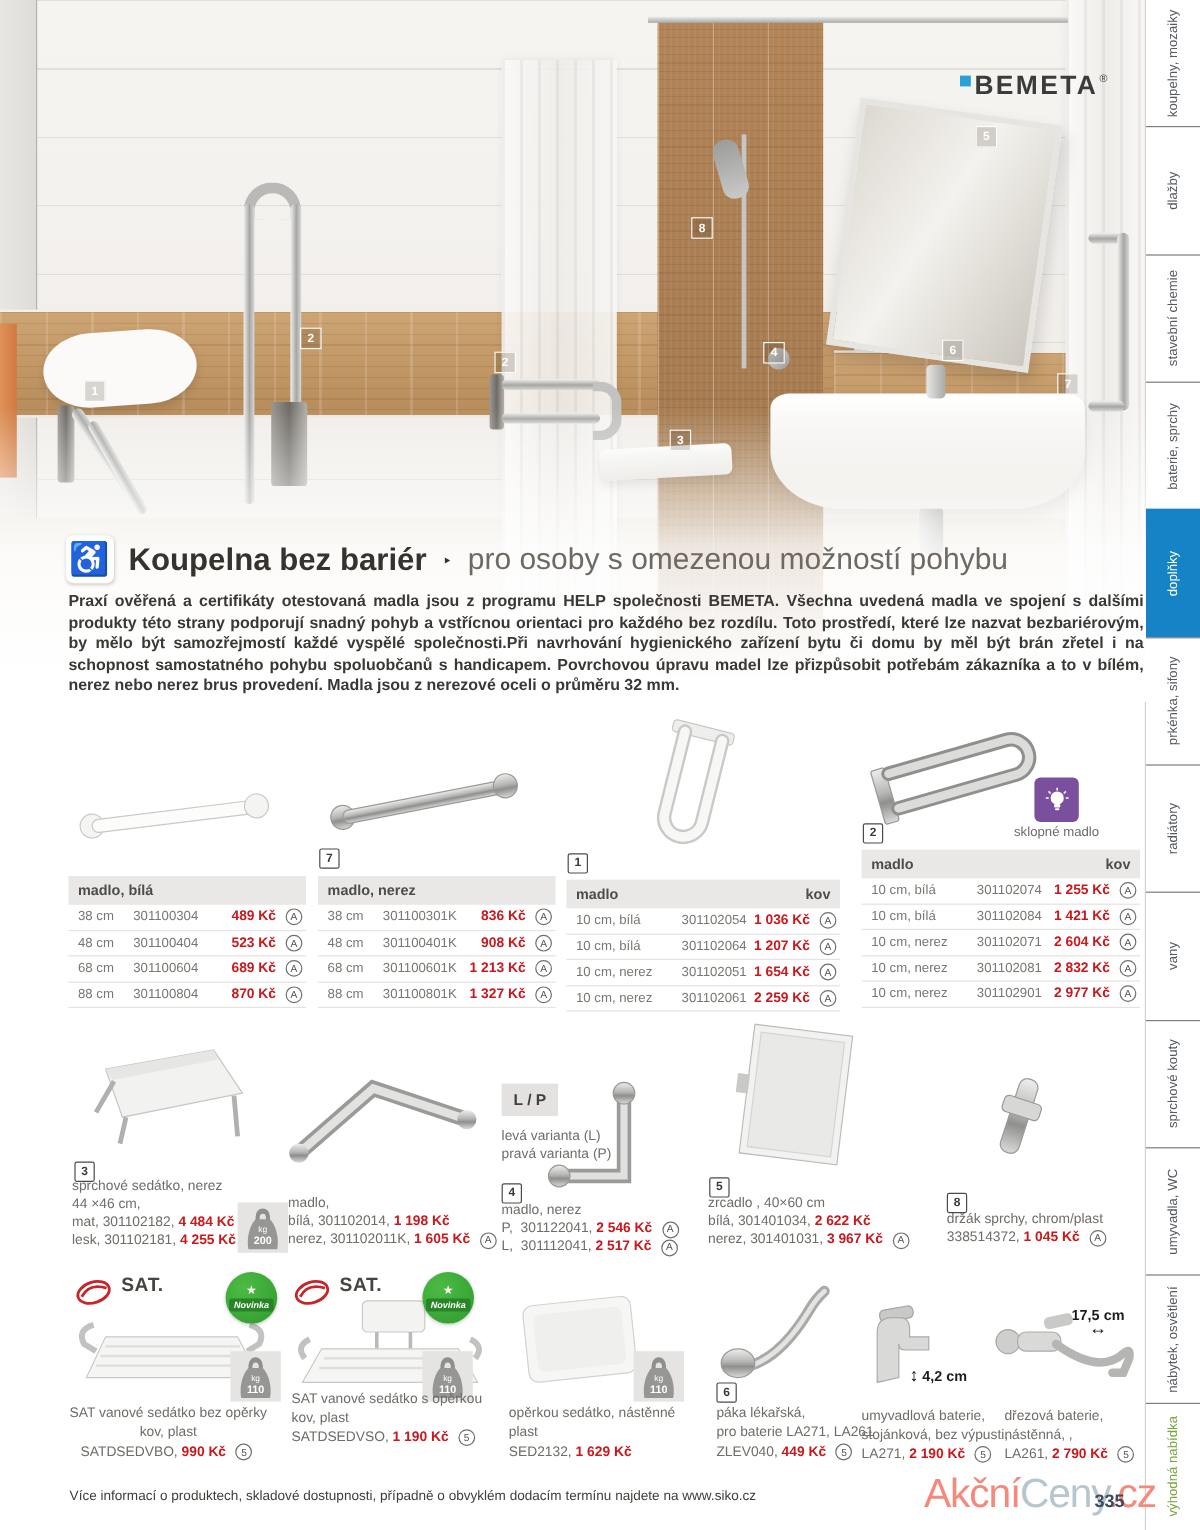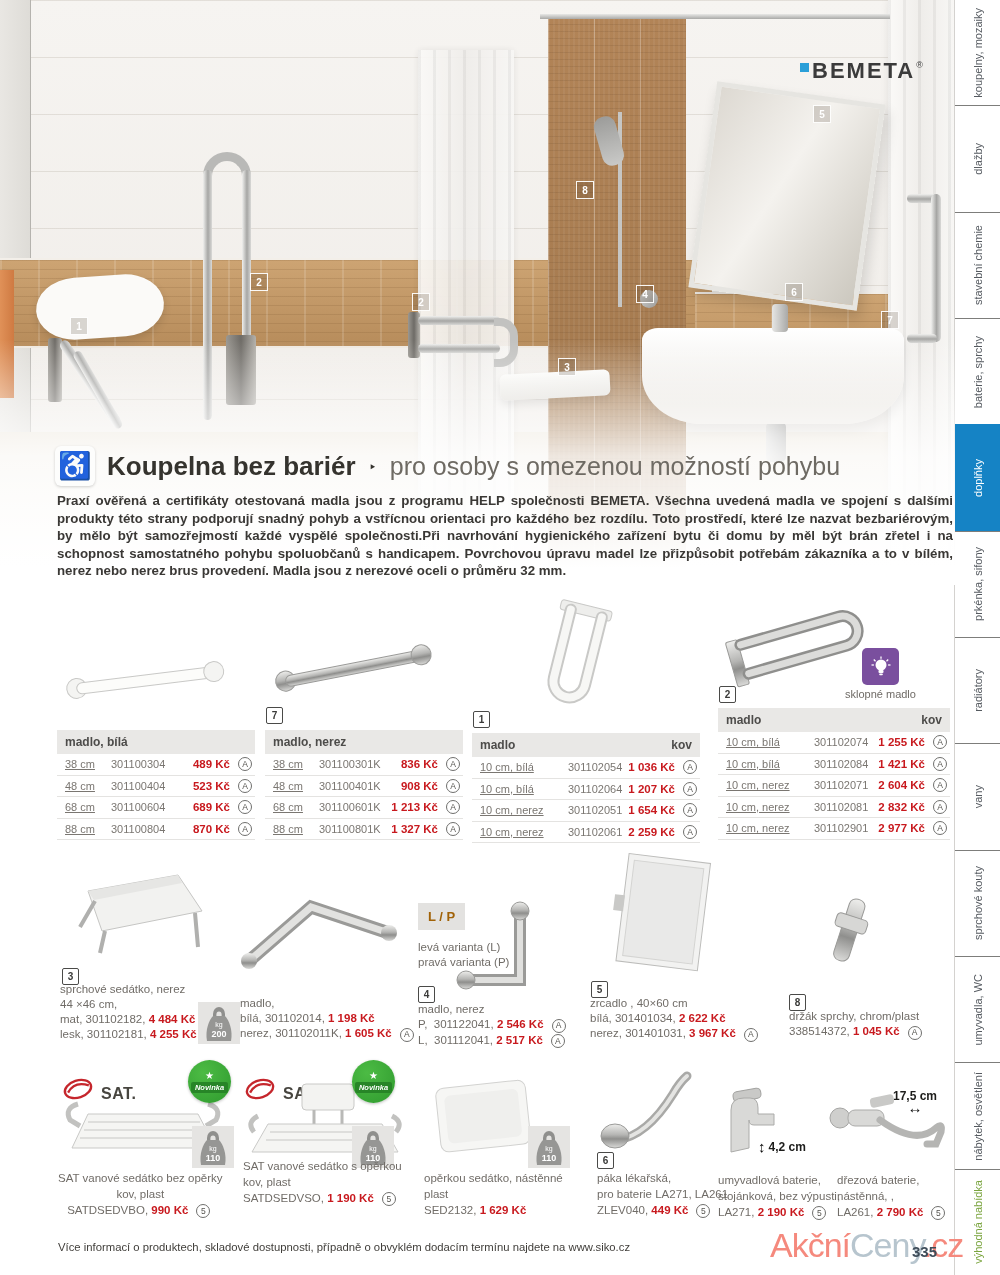--- a/index.html
+++ b/index.html
@@ -69,47 +69,47 @@
   .h-sub{font-size:25px;color:#6e6a63;}
   .intro{position:absolute;left:57px;top:492px;width:896px;z-index:46;
       font-size:13.3px;line-height:17.6px;font-weight:bold;color:#3a3835;text-align:justify;}
 
   
   .tbl{position:absolute;background:#fff;}
   .thead{background:#e9e8e6;display:flex;justify-content:space-between;align-items:center;
       height:24px;padding:0 8px;font-size:12px;font-weight:bold;color:#4d4c4a;}
   .trow{display:flex;align-items:center;height:20.5px;border-bottom:1px solid #e4e3e1;
       padding-left:8px;font-size:11px;color:#7a7671;}
-  .trow .sz{width:46px;text-decoration:underline;}
+  .trow .sz{width:46px;}
   .tbl.wide .trow .sz{width:88px;}
   .trow .code{flex:1;}
   .trow .price{font-size:11.5px;font-weight:bold;color:#c8191e;text-align:right;}
   .av{display:inline-flex;width:12px;height:12px;margin:0 3px 0 8px;border:1px solid #6f6f6d;
       border-radius:50%;align-items:center;justify-content:center;font-size:8.5px;color:#55544f;flex:none;}
   .badge{position:absolute;width:15px;height:15px;background:#fff;border:1px solid #4a4a48;border-radius:2px;
       display:flex;align-items:center;justify-content:center;font-size:10px;font-weight:bold;color:#3a3a38;z-index:3;}
 
   
   .plines{position:absolute;font-size:11.5px;line-height:15px;color:#706c67;}
   .plines.r3{line-height:16px;}
   .pline{white-space:pre-wrap;}
   .pline .p{color:#c8191e;font-weight:bold;}
-  .lpbox{position:absolute;background:#e3e2e0;color:#a16207;font-weight:bold;font-size:13px;
+  .lpbox{position:absolute;background:#e3e2e0;color:#404040;font-weight:bold;font-size:13px;
       padding:6px 10px;}
   .wicon{position:absolute;width:42px;height:42px;background:#e5e4e2;display:flex;align-items:center;justify-content:center;}
   .tipicon{position:absolute;width:37px;height:37px;background:#7a4f9e;border-radius:5px;
       display:flex;align-items:center;justify-content:center;}
   .tiplabel{position:absolute;font-size:11px;color:#6f6b66;}
   .novinka{position:absolute;width:43px;height:43px;border-radius:50%;
       background:radial-gradient(circle at 35% 30%,#4cbb44,#2f9a2e);box-shadow:0 1px 3px rgba(0,0,0,.25);
       display:flex;flex-direction:column;align-items:center;justify-content:center;z-index:4;}
   .novinka .st{color:#fff;font-size:10px;line-height:10px;}
   .novinka .bn{background:#278527;color:#fff;font-size:7.5px;font-weight:bold;font-style:italic;
       padding:1px 4px;border-radius:2px;margin-top:1px;}
-  .satlogo{position:absolute;display:flex;align-items:flex-end;gap:5px;margin-top:12px;}
+  .satlogo{position:absolute;display:flex;align-items:flex-start;gap:5px;}
   .satlogo .txt{font-size:16px;font-weight:bold;color:#47453f;letter-spacing:.5px;}
   .dimv{position:absolute;display:flex;align-items:center;gap:3px;font-size:12px;font-weight:bold;color:#1d1d1b;}
   .dimh{position:absolute;text-align:center;font-size:12px;font-weight:bold;color:#1d1d1b;line-height:12px;}
   .arrowg{font-size:15px;font-weight:bold;color:#111;}
 
   
   .finfo{position:absolute;left:58px;top:1241px;font-size:11.3px;color:#403e3a;z-index:6;}
   .aclogo{position:absolute;left:770px;top:1226px;font-size:34px;font-weight:normal;z-index:7;letter-spacing:-1px;}
   .aclogo .a{color:#f5897d;}
   .aclogo .b{color:#b7c5ce;}

